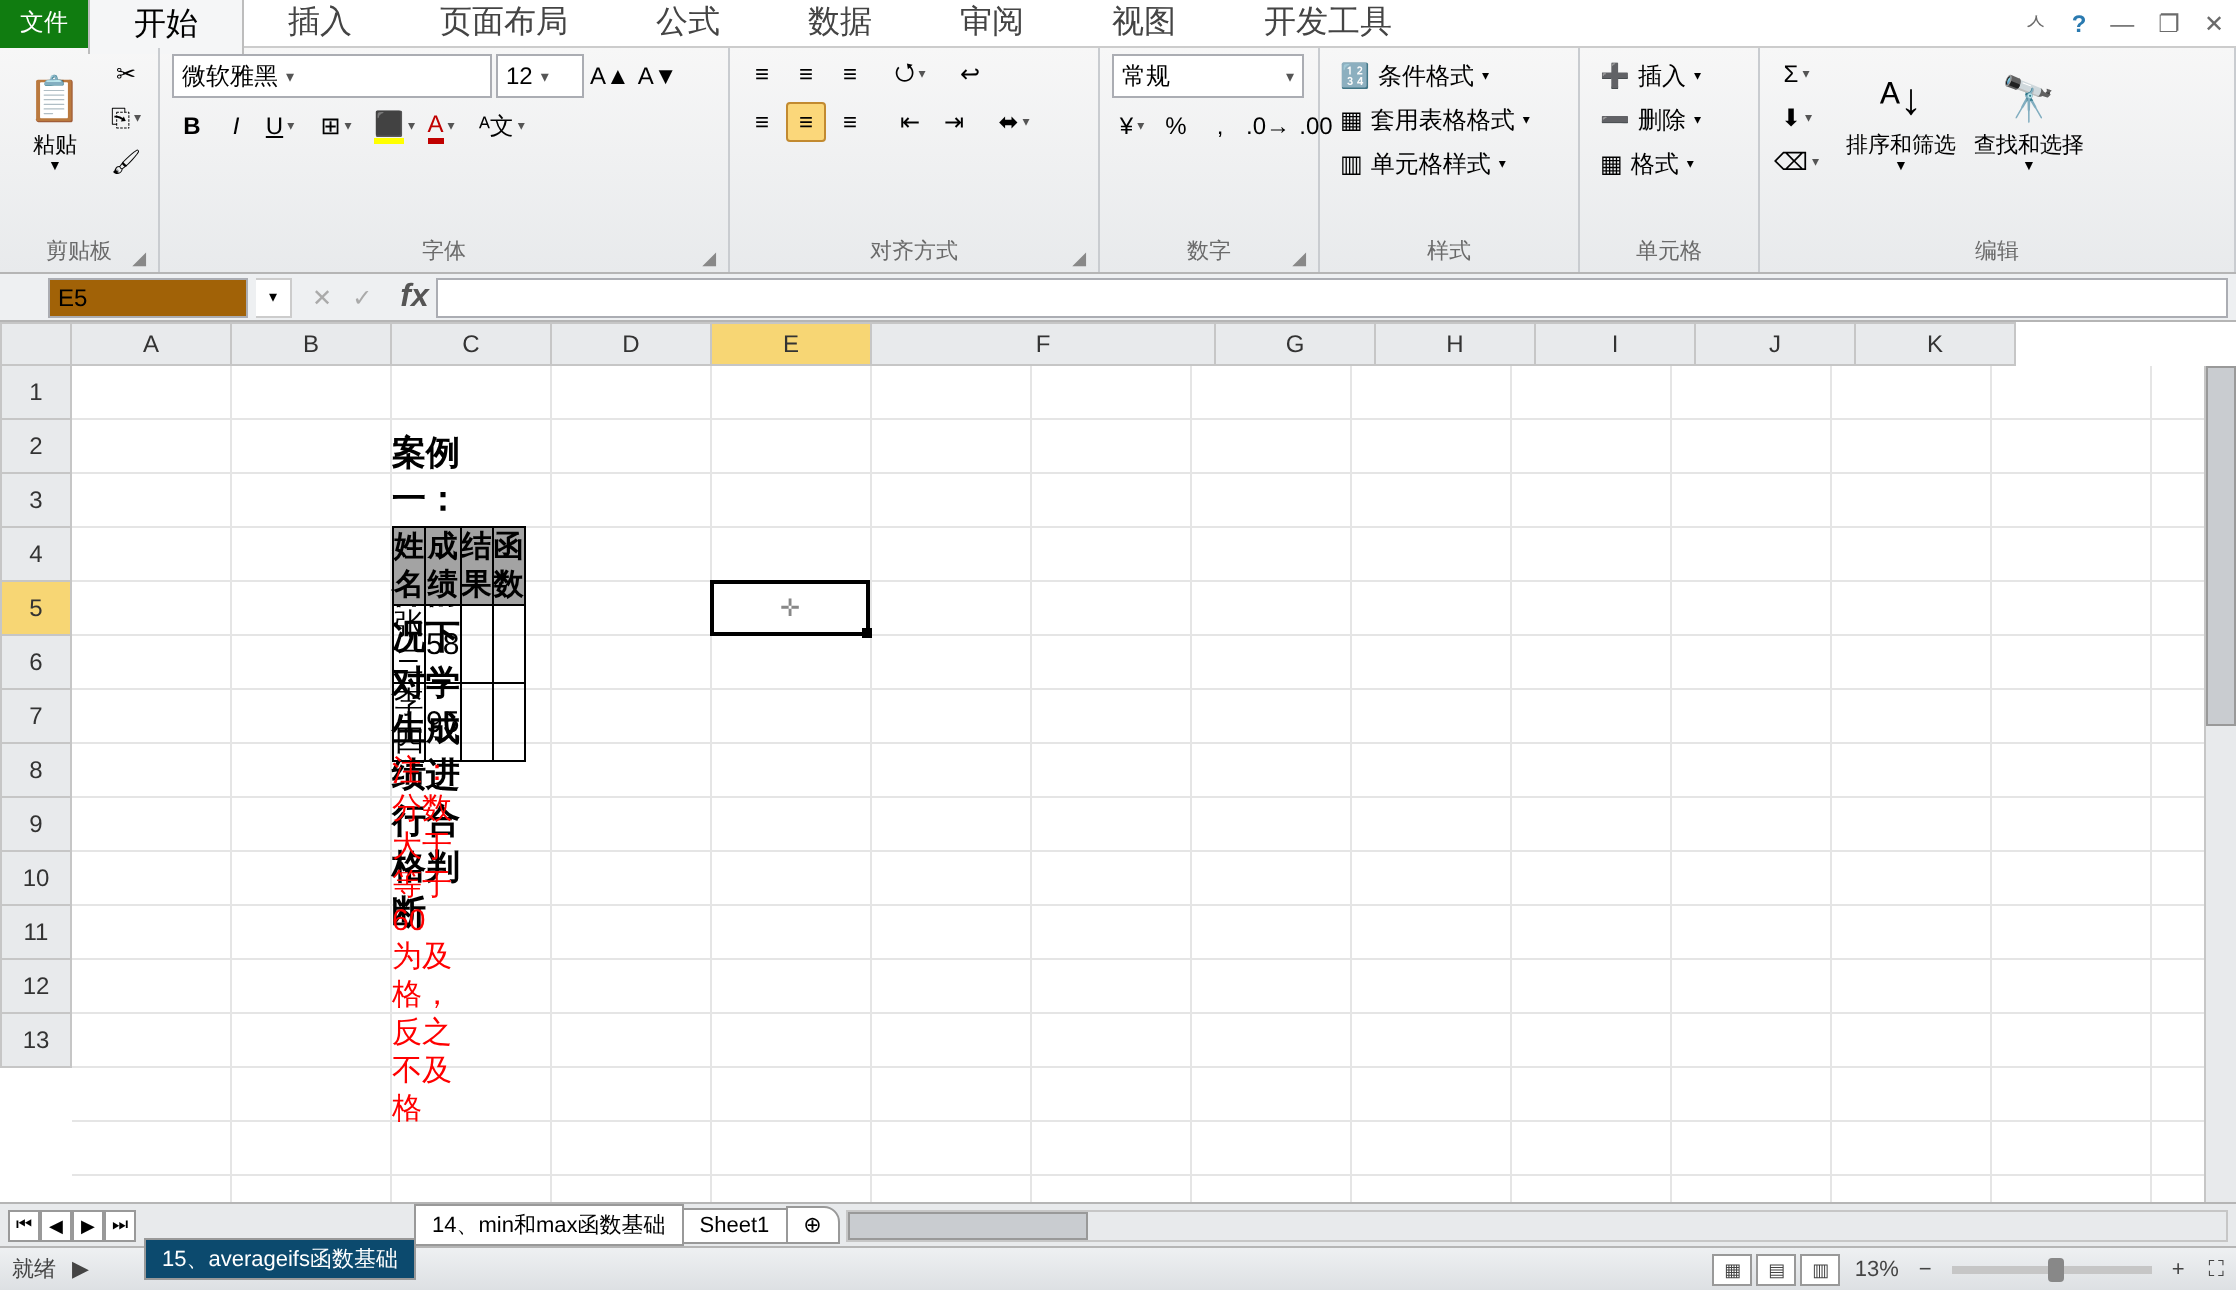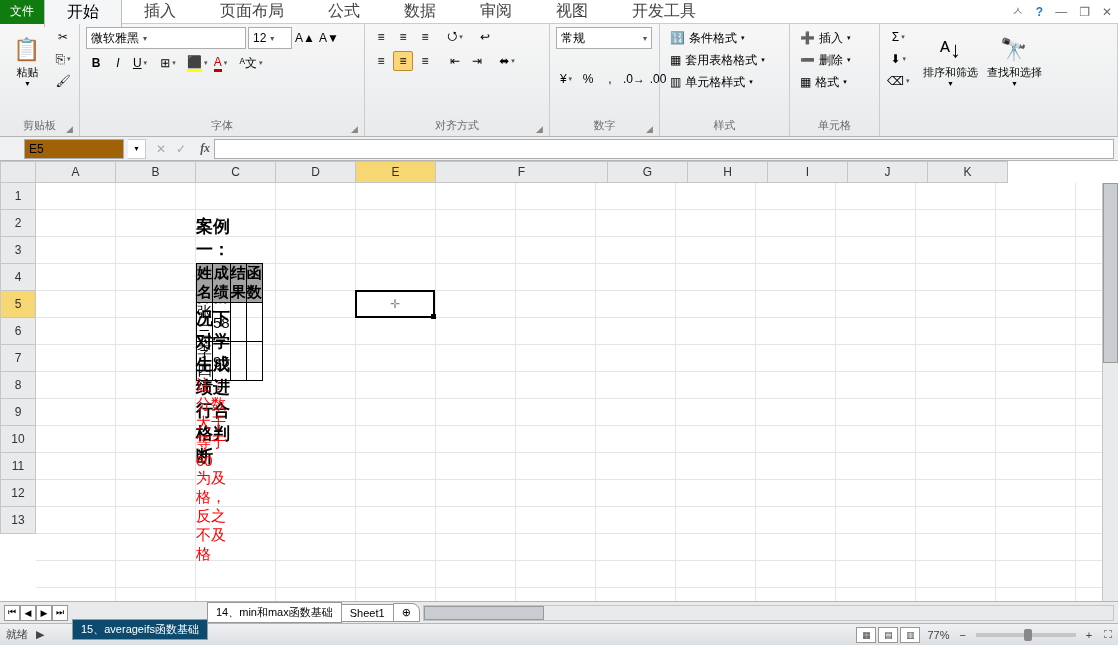--- a/index.html
+++ b/index.html
@@ -22,21 +22,21 @@
 .combo { height:22px; border:1px solid #abadb3; background:#fff; padding:0 4px; display:flex; align-items:center; font-size:12px; }
 .combo .dd { margin-left:4px; font-size:8px; color:#555; }
 .btn-sm { min-width:20px; height:20px; border:1px solid transparent; display:flex; align-items:center; justify-content:center; cursor:pointer; font-size:12px; border-radius:2px; }
 .btn-sm.active { background:#fbd77a; border-color:#c28a30; }
 .btn-sm .dd { font-size:7px; margin-left:2px; color:#555; }
 .menu-item { display:flex; align-items:center; gap:4px; height:22px; padding:0 4px; cursor:pointer; font-size:12px; white-space:nowrap; }
 .formula-bar { height:24px; background:#eef0f2; border-bottom:1px solid #b5b5b5; display:flex; align-items:center; }
 .namebox { width:100px; height:20px; border:1px solid #abadb3; background:#a16207; margin:0 4px 0 24px; padding:0 4px; display:flex; align-items:center; font-size:12px; }
 .fb-dd { width:18px; height:20px; border:1px solid #ccc; border-left:none; background:#fff; display:flex; align-items:center; justify-content:center; font-size:8px; }
 .fb-btns { display:flex; gap:2px; margin:0 6px; }
-.fx { font-style:italic; font-weight:bold; color:#555; padding:0 4px; font-size:12px;font-family:Liberation Serif, serif; }
+.fx { font-style:italic; font-weight:bold; color:#555; padding:0 4px; font-size:16px; }
 .fb-input { flex:1; height:20px; border:1px solid #abadb3; background:#fff; margin-right:4px; }
 .sheet-area { position:relative; background:#fff; height:440px; display:flex; flex-direction:column; }
 .col-headers { display:flex; height:22px; }
 .corner { width:36px; border:1px solid #c6c6c6; background:#e8eaec; }
 .ch { border:1px solid #c6c6c6; border-left:none; background:#e8eaec; display:flex; align-items:center; justify-content:center; font-size:12px; color:#333; }
 .ch.active { background:#f7d674; }
 .grid-body { flex:1; display:flex; overflow:hidden; }
 .row-headers { width:36px; }
 .rh { height:27px; border:1px solid #c6c6c6; border-top:none; background:#e8eaec; display:flex; align-items:center; justify-content:center; font-size:12px; color:#333; }
 .rh.active { background:#f7d674; }
@@ -165,21 +165,21 @@
         <div class="btn-sm">⇤</div>
         <div class="btn-sm">⇥</div>
         <div style="width:6px"></div>
         <div class="btn-sm">⬌<span class="dd">▾</span></div>
       </div>
     </div>
     <div class="group-label"><span>对齐方式</span><span class="launcher">◢</span></div>
   </div>
 
   <div class="group" style="width:110px">
-    <div class="group-body" style="flex-direction:column;gap:20px">
+    <div class="group-body" style="flex-direction:column;gap:4px">
       <div class="combo" style="width:96px">
           <span>常规</span>
           <span class="dd" style="margin-left:auto">▾</span>
         </div>
       <div class="row">
         <div class="btn-sm">¥<span class="dd">▾</span></div>
         <div class="btn-sm">%</div>
         <div class="btn-sm">,</div>
         <div class="btn-sm">.0→</div>
         <div class="btn-sm">.00</div>
@@ -241,20 +241,21 @@
         <span class="icon-lg">ᴬ↓</span>
         <span style="font-size:11px">排序和筛选</span>
         <span style="font-size:7px">▼</span>
       </div>
       <div class="big-btn" style="width:60px">
         <span class="icon-lg">🔭</span>
         <span style="font-size:11px">查找和选择</span>
         <span style="font-size:7px">▼</span>
       </div>
     </div>
+    <div class="group-label"><span>编辑</span></div>
   </div>
 </div>
 
 <div class="formula-bar">
   <div class="namebox">
       <span>E5</span>
     </div>
   <div class="fb-dd">▾</div>
   <div class="fb-btns">
     <span style="color:#aaa;padding:0 4px">✕</span>
@@ -353,20 +354,20 @@
   </div>
 </div>
 
 <div class="statusbar">
   <span>就绪</span>
   <span style="margin-left:8px">▶</span>
   <div class="spacer"></div>
   <div class="view-btn">▦</div>
   <div class="view-btn">▤</div>
   <div class="view-btn">▥</div>
-  <span style="margin:0 6px">77%</span>
+  <span style="margin:0 6px">13%</span>
   <span style="padding:0 4px">−</span>
   <div class="zoom-slider">
       <div class="zoom-thumb"></div>
     </div>
   <span style="padding:0 4px">+</span>
   <span style="margin-left:8px">⛶</span>
 </div>
 
 </body></html>

